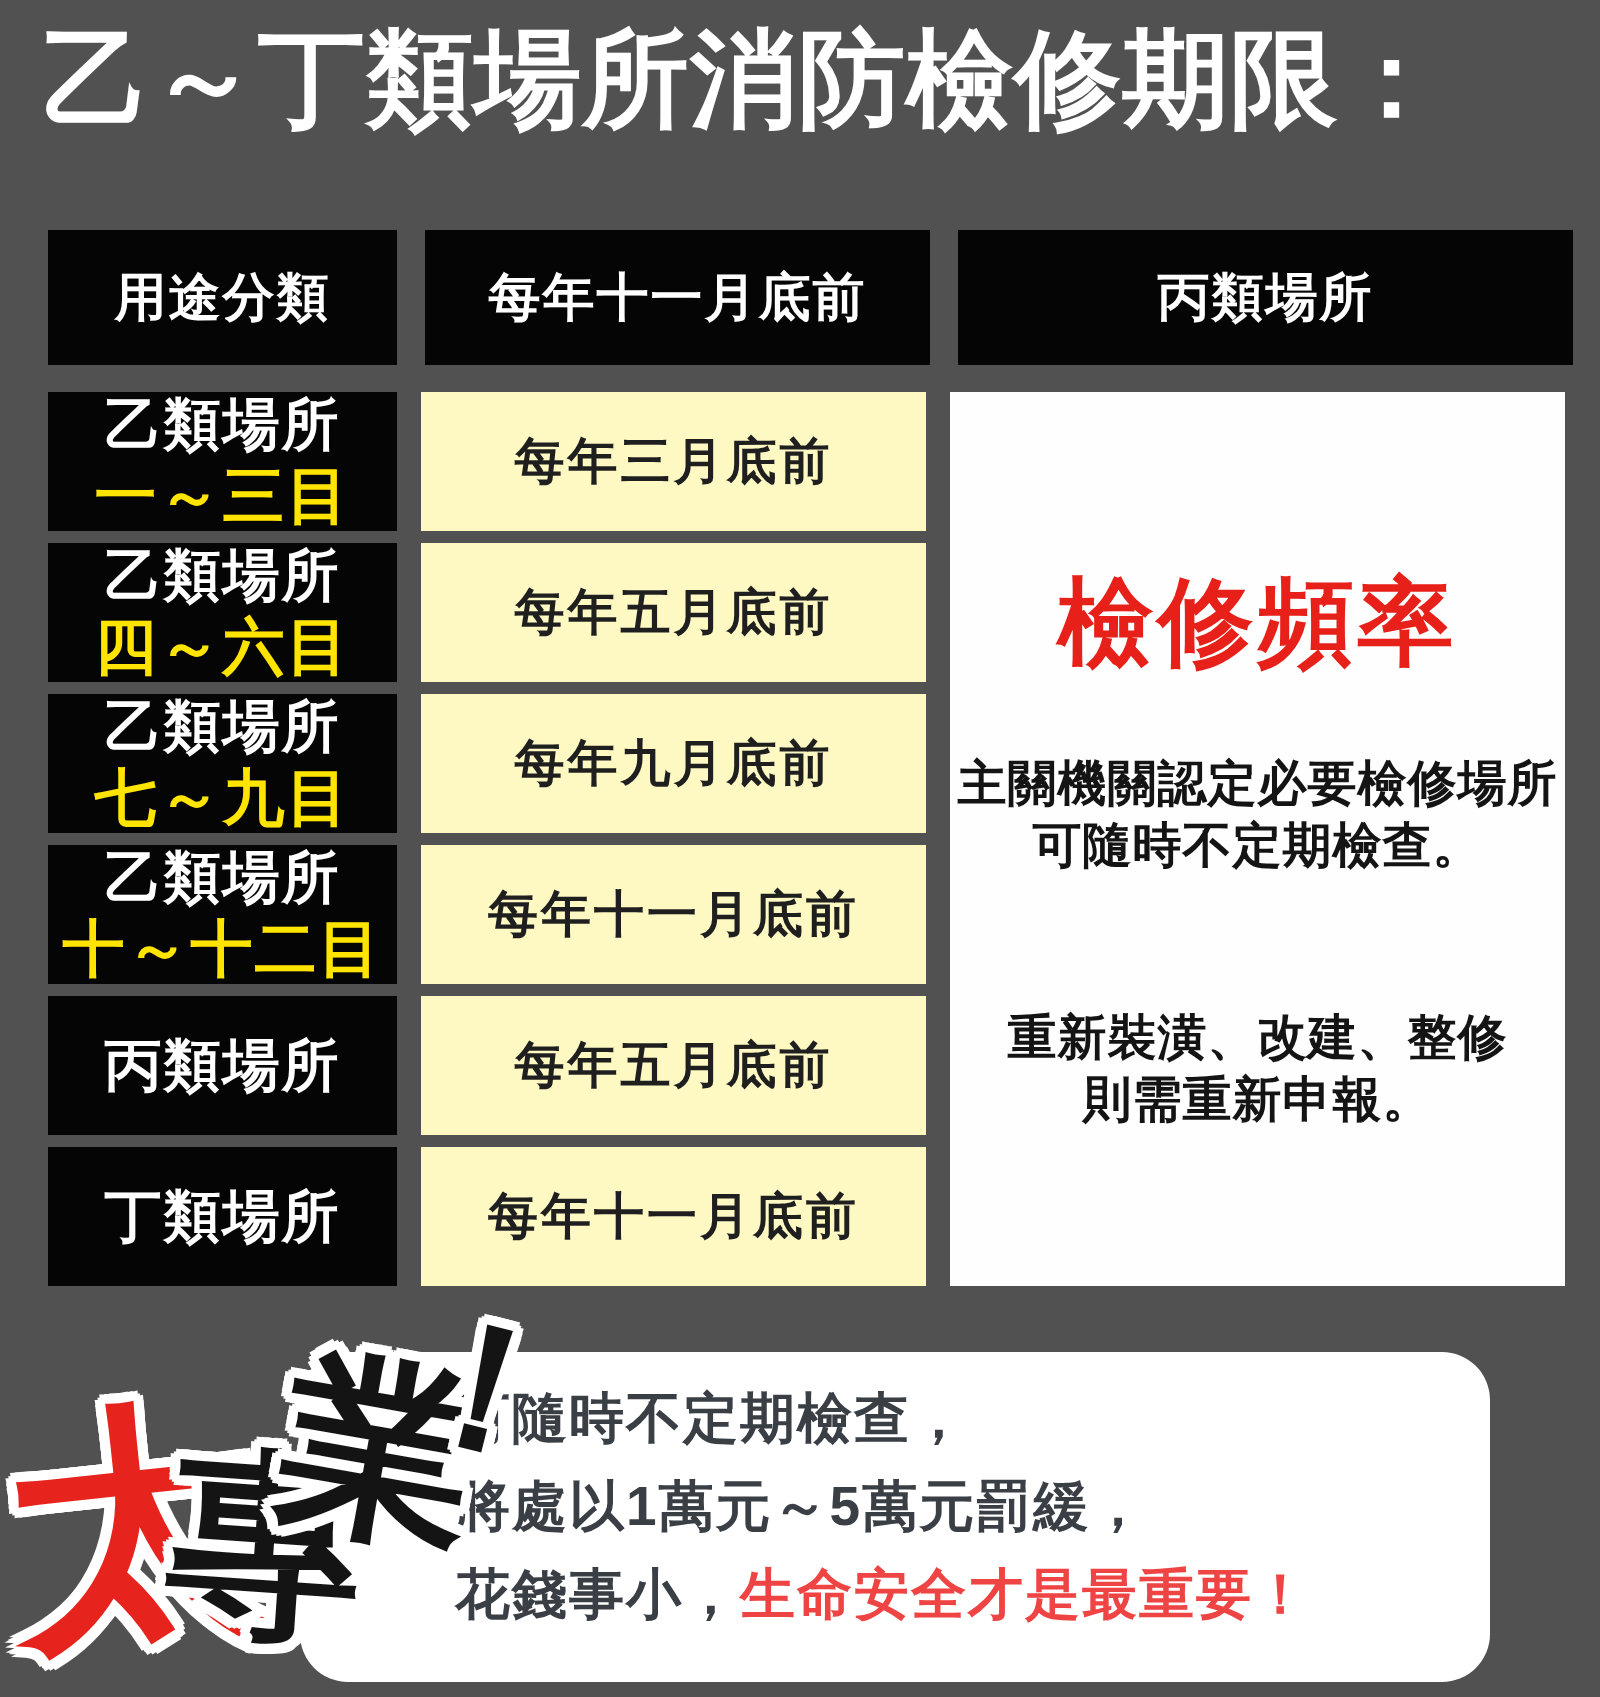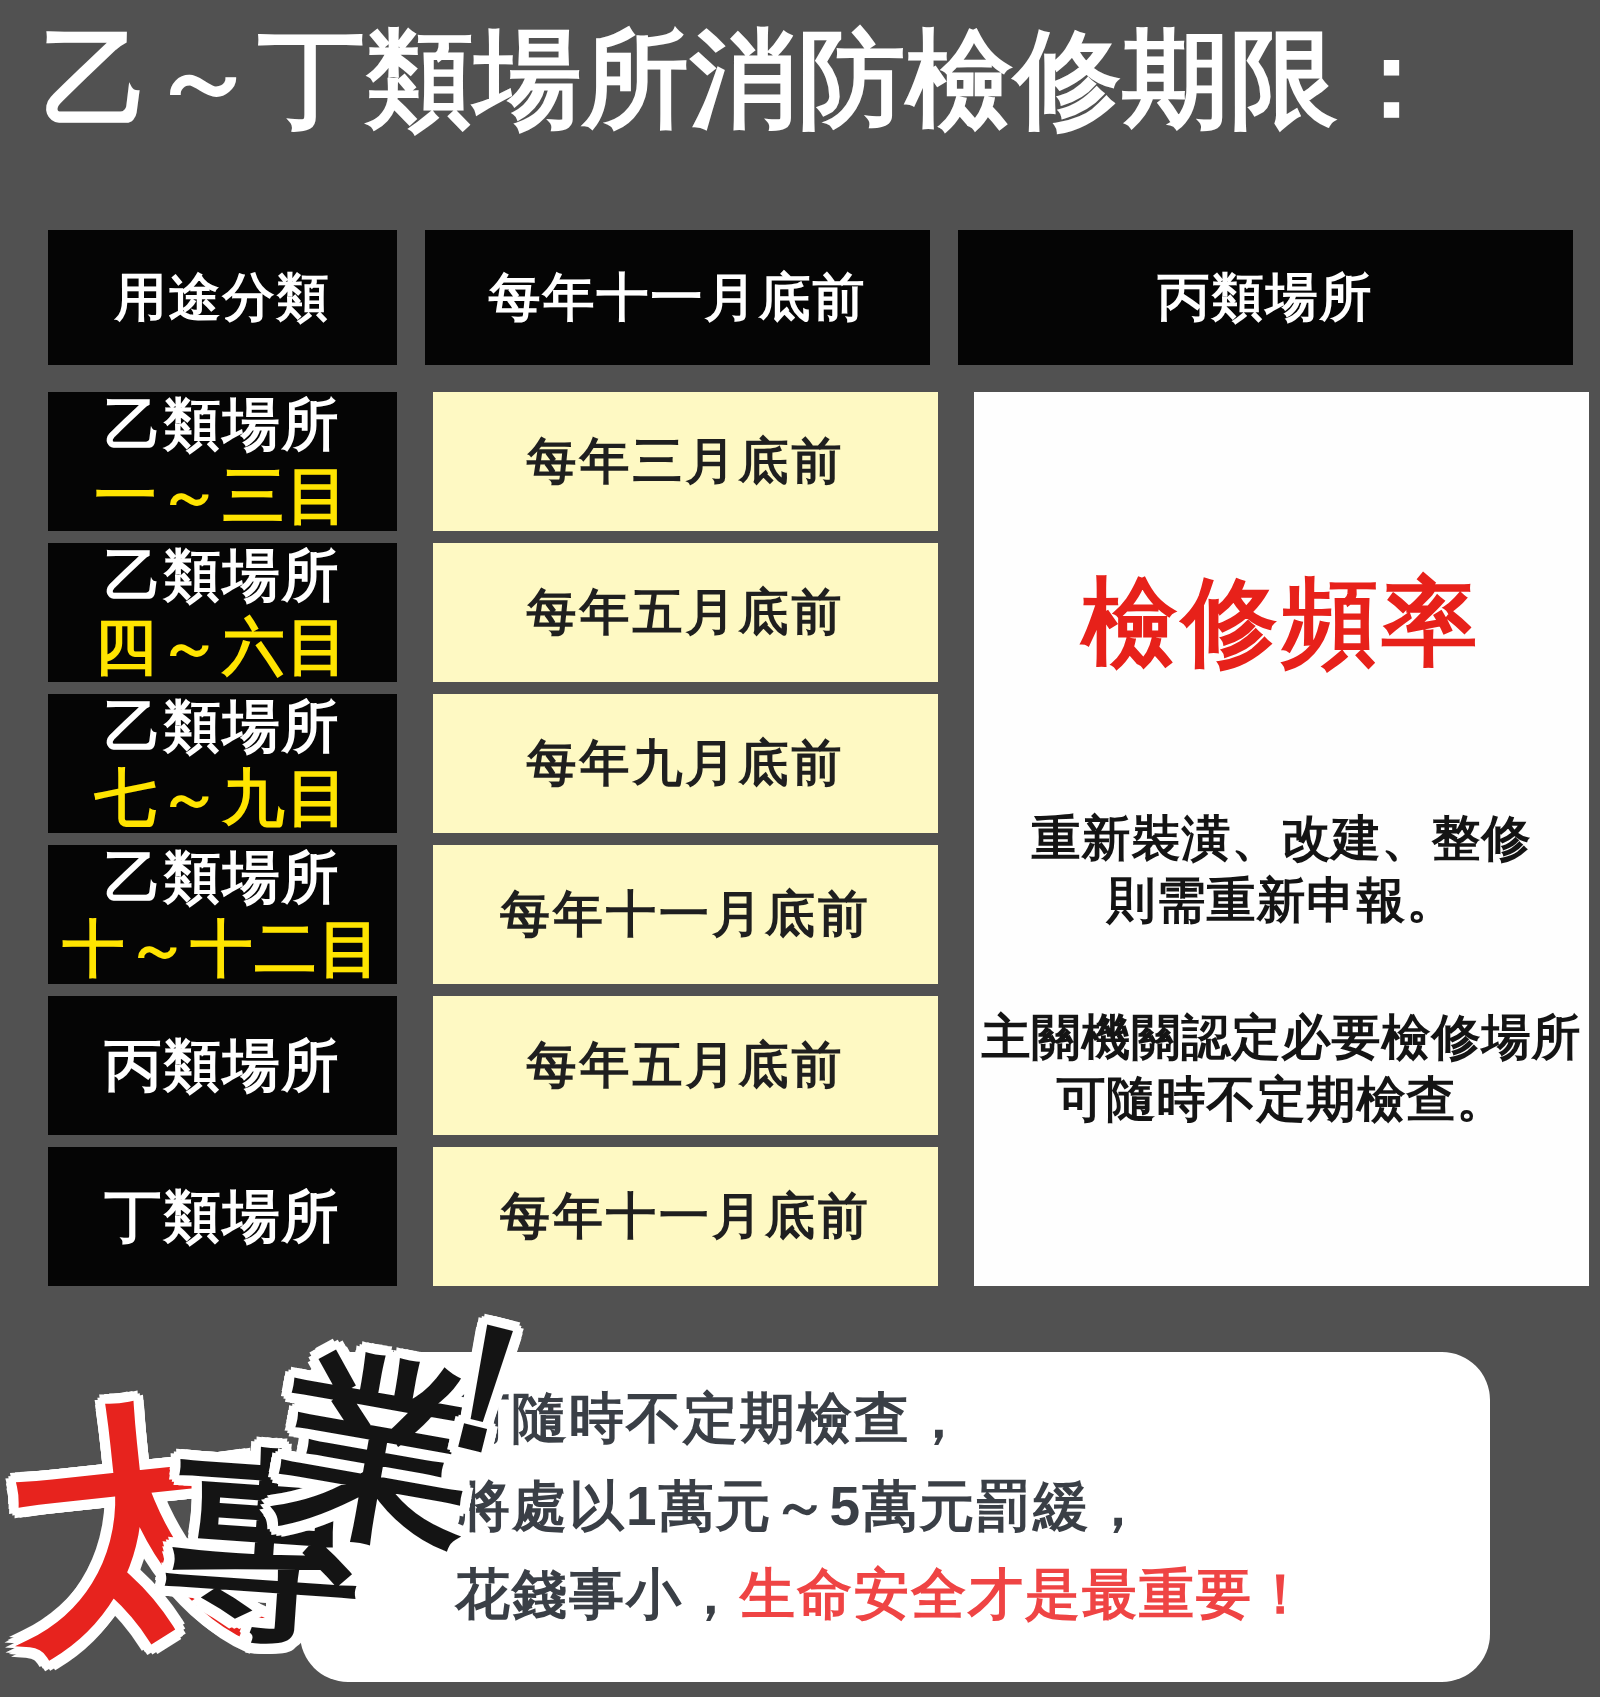--- a/index.html
+++ b/index.html
@@ -20,21 +20,21 @@
     height:135px;
   }
   .header-cell{
     background:#050505;color:#ffffff;
     display:flex;align-items:center;justify-content:center;
     font-size:52px;font-weight:900;letter-spacing:2px;
   }
   .table-body{
     position:absolute;left:48px;top:392px;
     display:grid;grid-template-columns:349px 505px 615px;
-    grid-template-rows:repeat(6,139px);gap:12px 36px;
+    grid-template-rows:repeat(6,139px);gap:12px 24px;
   }
   .cat-cell{
     grid-column:1;background:#050505;color:#ffffff;
     display:flex;flex-direction:column;align-items:center;justify-content:center;
     font-weight:900;text-align:center;line-height:1.18;
   }
   .cat-line1{font-size:57px;letter-spacing:2px;}
   .cat-line2{font-size:62px;color:#ffe400;letter-spacing:2px;}
   .cat-line2:empty{display:none;}
   .deadline-cell{
@@ -124,27 +124,27 @@
   <div class="deadline-cell" style="grid-row:5">每年五月底前</div>
 
   <div class="cat-cell" style="grid-row:6">
     <span class="cat-line1">丁類場所</span>
 
   </div>
   <div class="deadline-cell" style="grid-row:6">每年十一月底前</div>
 
   <div class="freq-cell">
     <div class="freq-headline">檢修頻率</div>
+    <div class="freq-note second">
+      <span>主關機關認定必要檢修場所</span><br>
+      <span>可隨時不定期檢查。</span>
+    </div>
     <div class="freq-note first">
       <span>重新裝潢、改建、整修</span><br>
       <span>則需重新申報。</span>
-    </div>
-    <div class="freq-note second">
-      <span>主關機關認定必要檢修場所</span><br>
-      <span>可隨時不定期檢查。</span>
     </div>
   </div>
 
 </div>
 
 <div class="warning-box">
   <div class="warning-line">可隨時不定期檢查，</div>
   <div class="warning-line">將處以1萬元～5萬元罰緩，</div>
   <div class="warning-line">
     <span>花錢事小，</span><span class="warning-red">生命安全才是最重要！</span>

